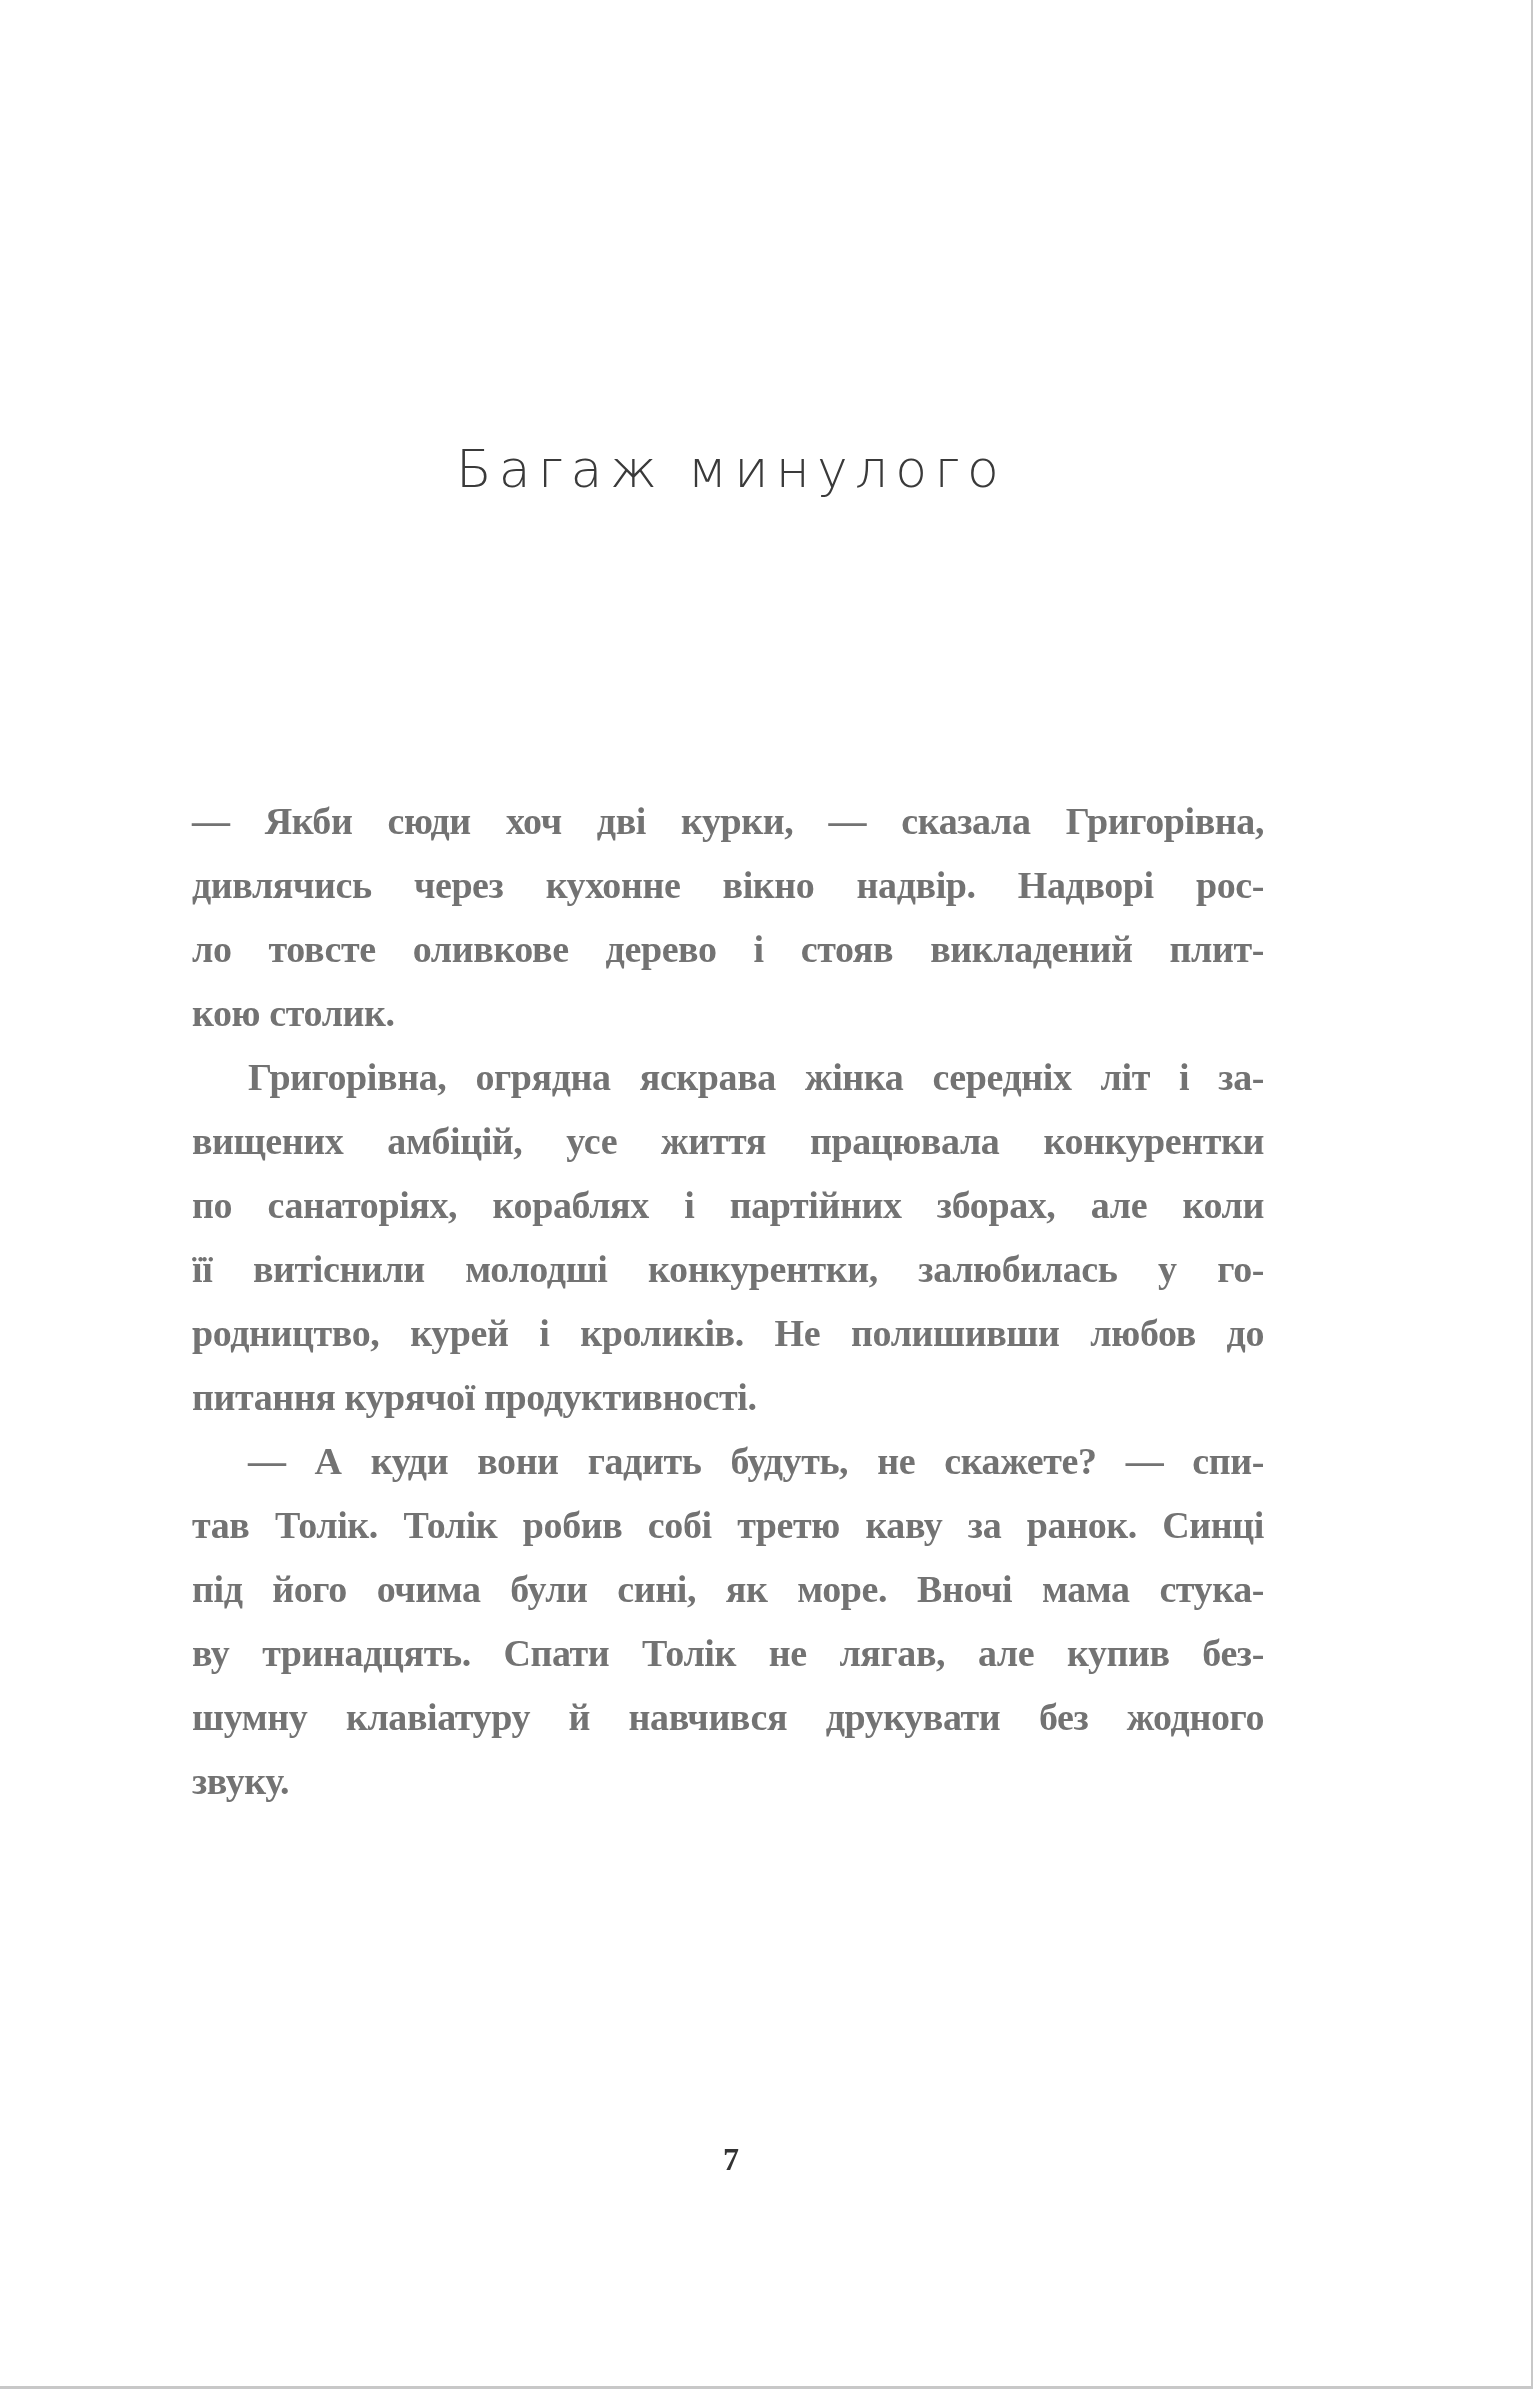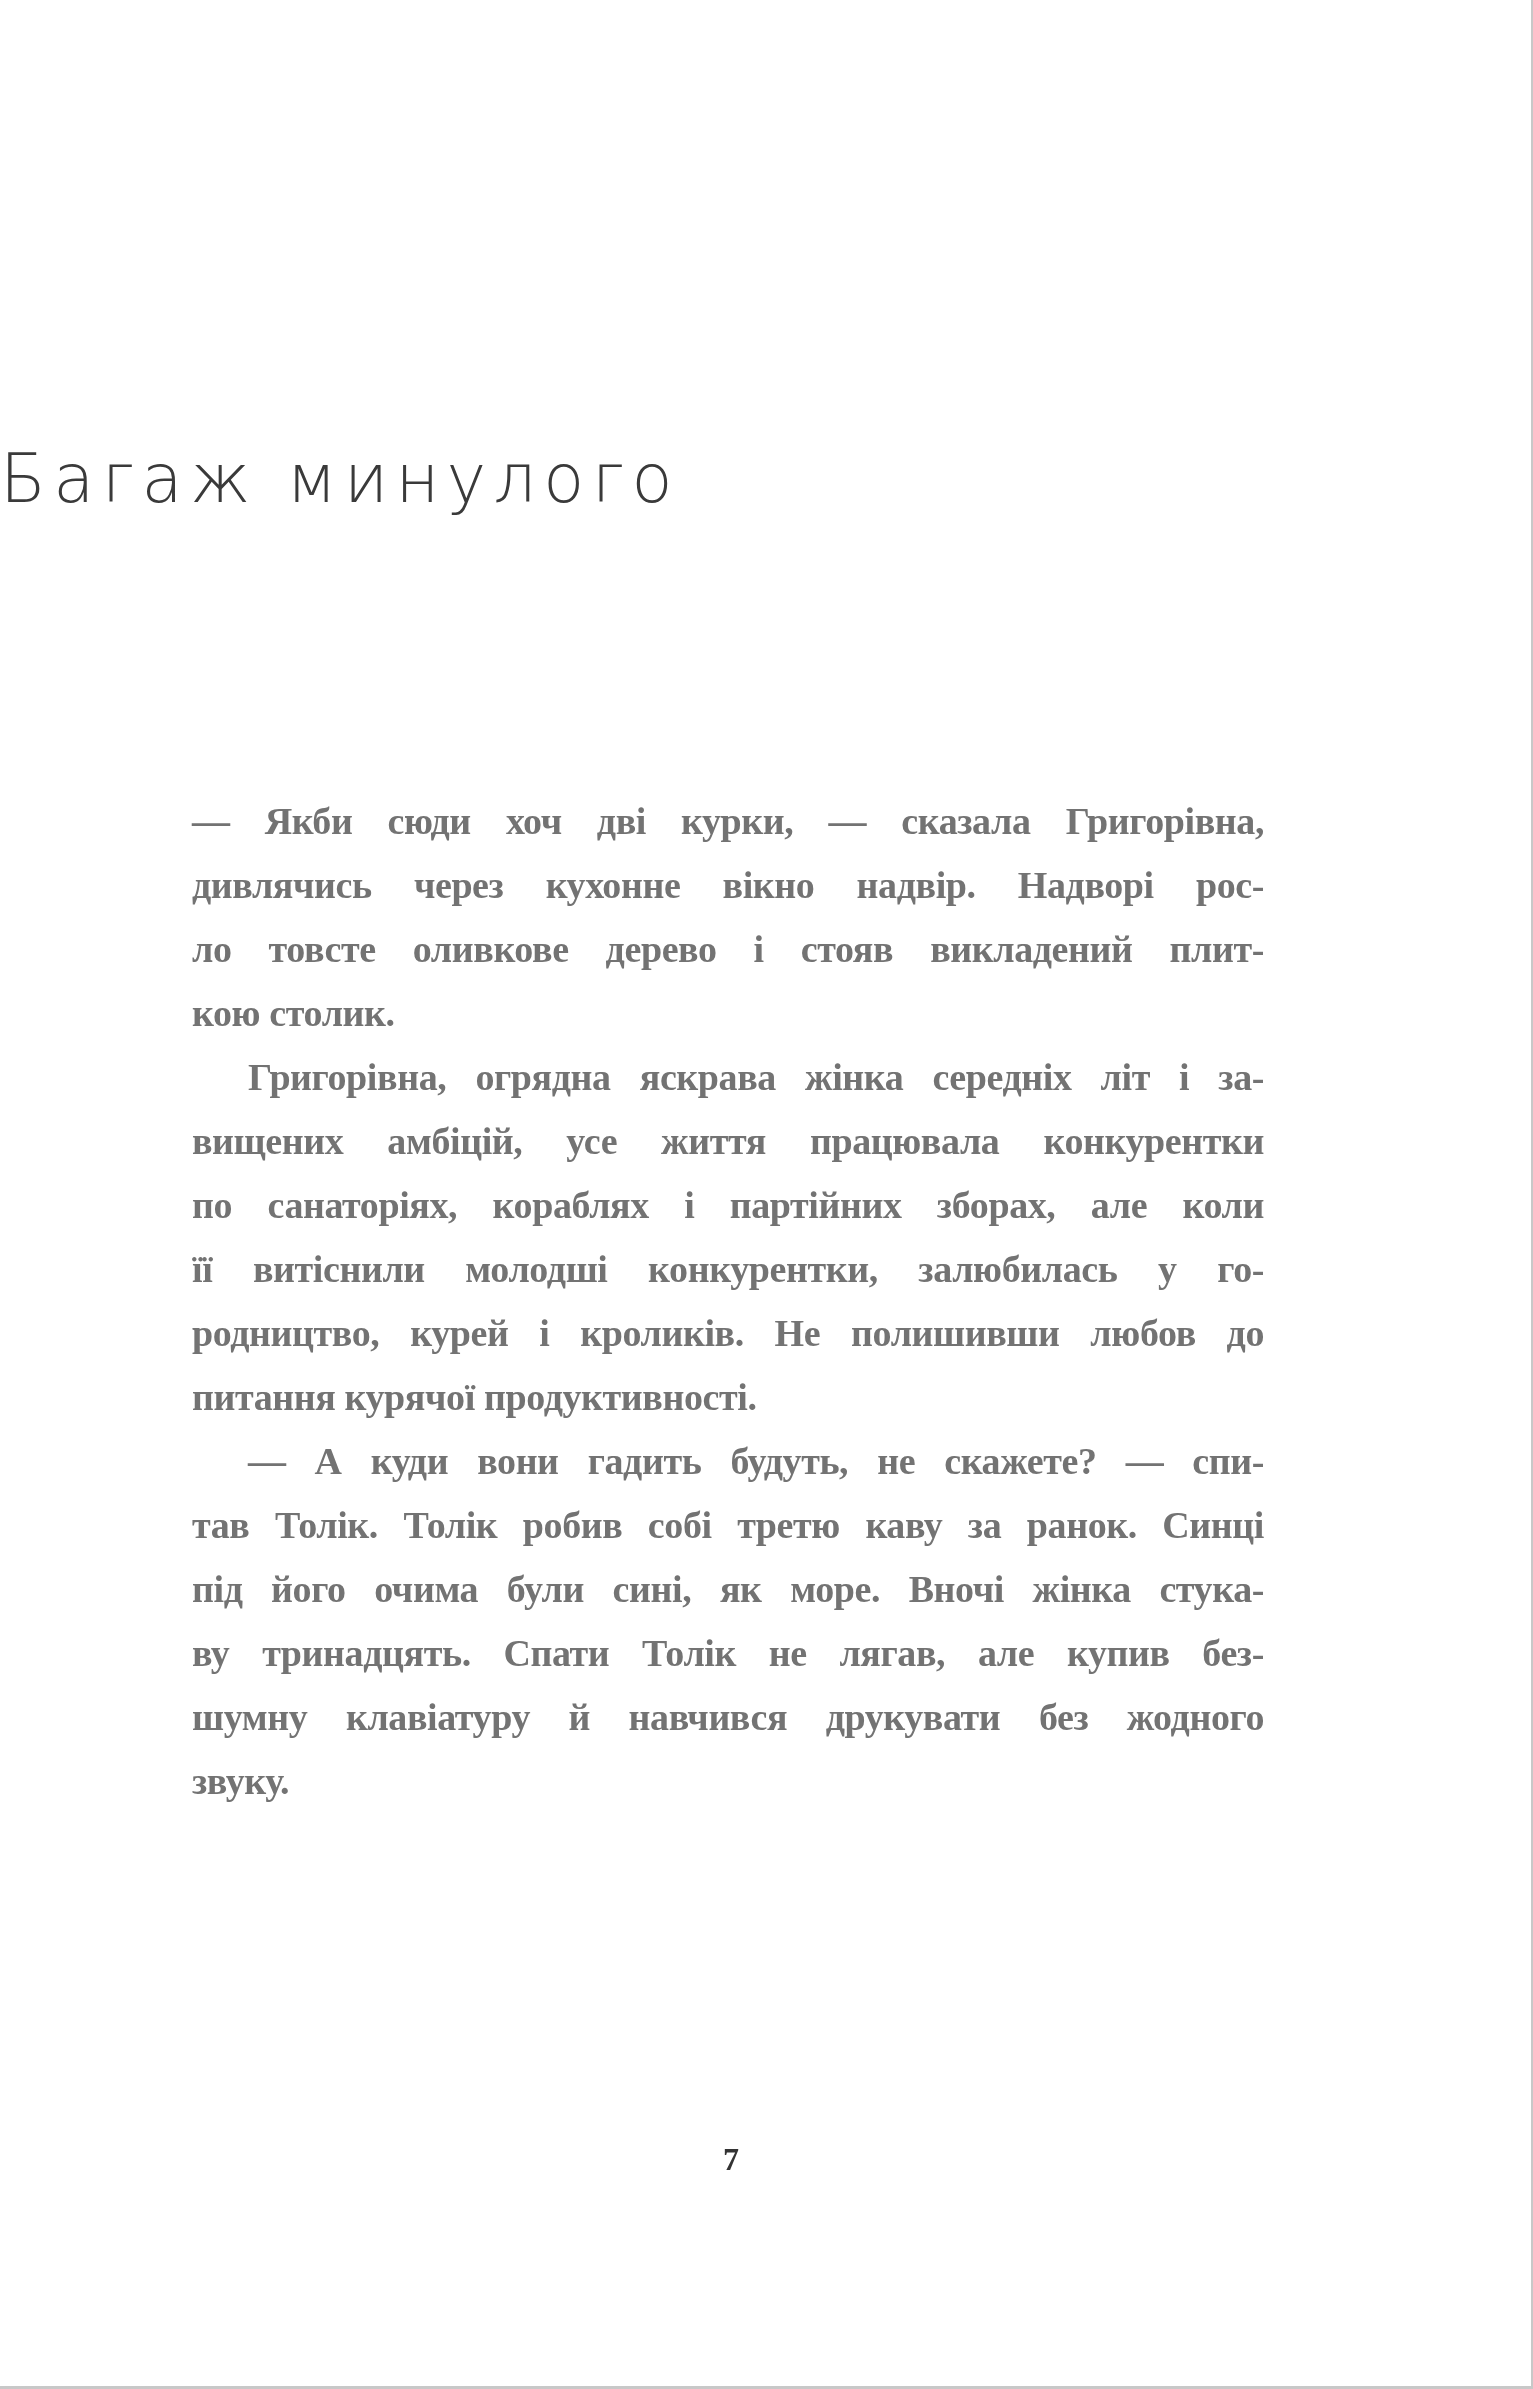--- a/index.html
+++ b/index.html
@@ -21,24 +21,24 @@
       height: 2386px;
       background: #ffffff;
       border-right: 3.2px solid #c8c8c8;
       border-bottom: 3.2px solid #c8c8c8;
     }
     .chapter-title {
       position: absolute;
       left: 0;
       width: 1462px;
       top: 382px;
-      text-align: left;
+      text-align: center;
       font-family: "DejaVu Sans", sans-serif;
       font-weight: 200;
-      font-size: 67px;
+      font-size: 52px;
       letter-spacing: 7.2px;
       color: #3a3a3a;
       line-height: 104px;
       -webkit-text-stroke: 0px;
       font-stretch: condensed;
     }
     .body-text {
       position: absolute;
       left: 192px;
       top: 789px;
@@ -97,21 +97,21 @@
       <span class="line">вищених амбіцій, усе життя працювала конкурентки</span>
       <span class="line">по санаторіях, кораблях і партійних зборах, але коли</span>
       <span class="line">її витіснили молодші конкурентки, залюбилась у го-</span>
       <span class="line">родництво, курей і кроликів. Не полишивши любов до</span>
       <span class="line last">питання курячої продуктивності.</span>
     </div>
 
     <div>
       <span class="line indent">— А куди вони гадить будуть, не скажете? — спи-</span>
       <span class="line">тав Толік. Толік робив собі третю каву за ранок. Синці</span>
-      <span class="line">під його очима були сині, як море. Вночі жінка стука-</span>
+      <span class="line">під його очима були сині, як море. Вночі мама стука-</span>
       <span class="line">ву тринадцять. Спати Толік не лягав, але купив без-</span>
       <span class="line">шумну клавіатуру й навчився друкувати без жодного</span>
       <span class="line last">звуку.</span>
     </div>
   </div>
 
   <div class="page-number">7</div>
 
 </div>
 

